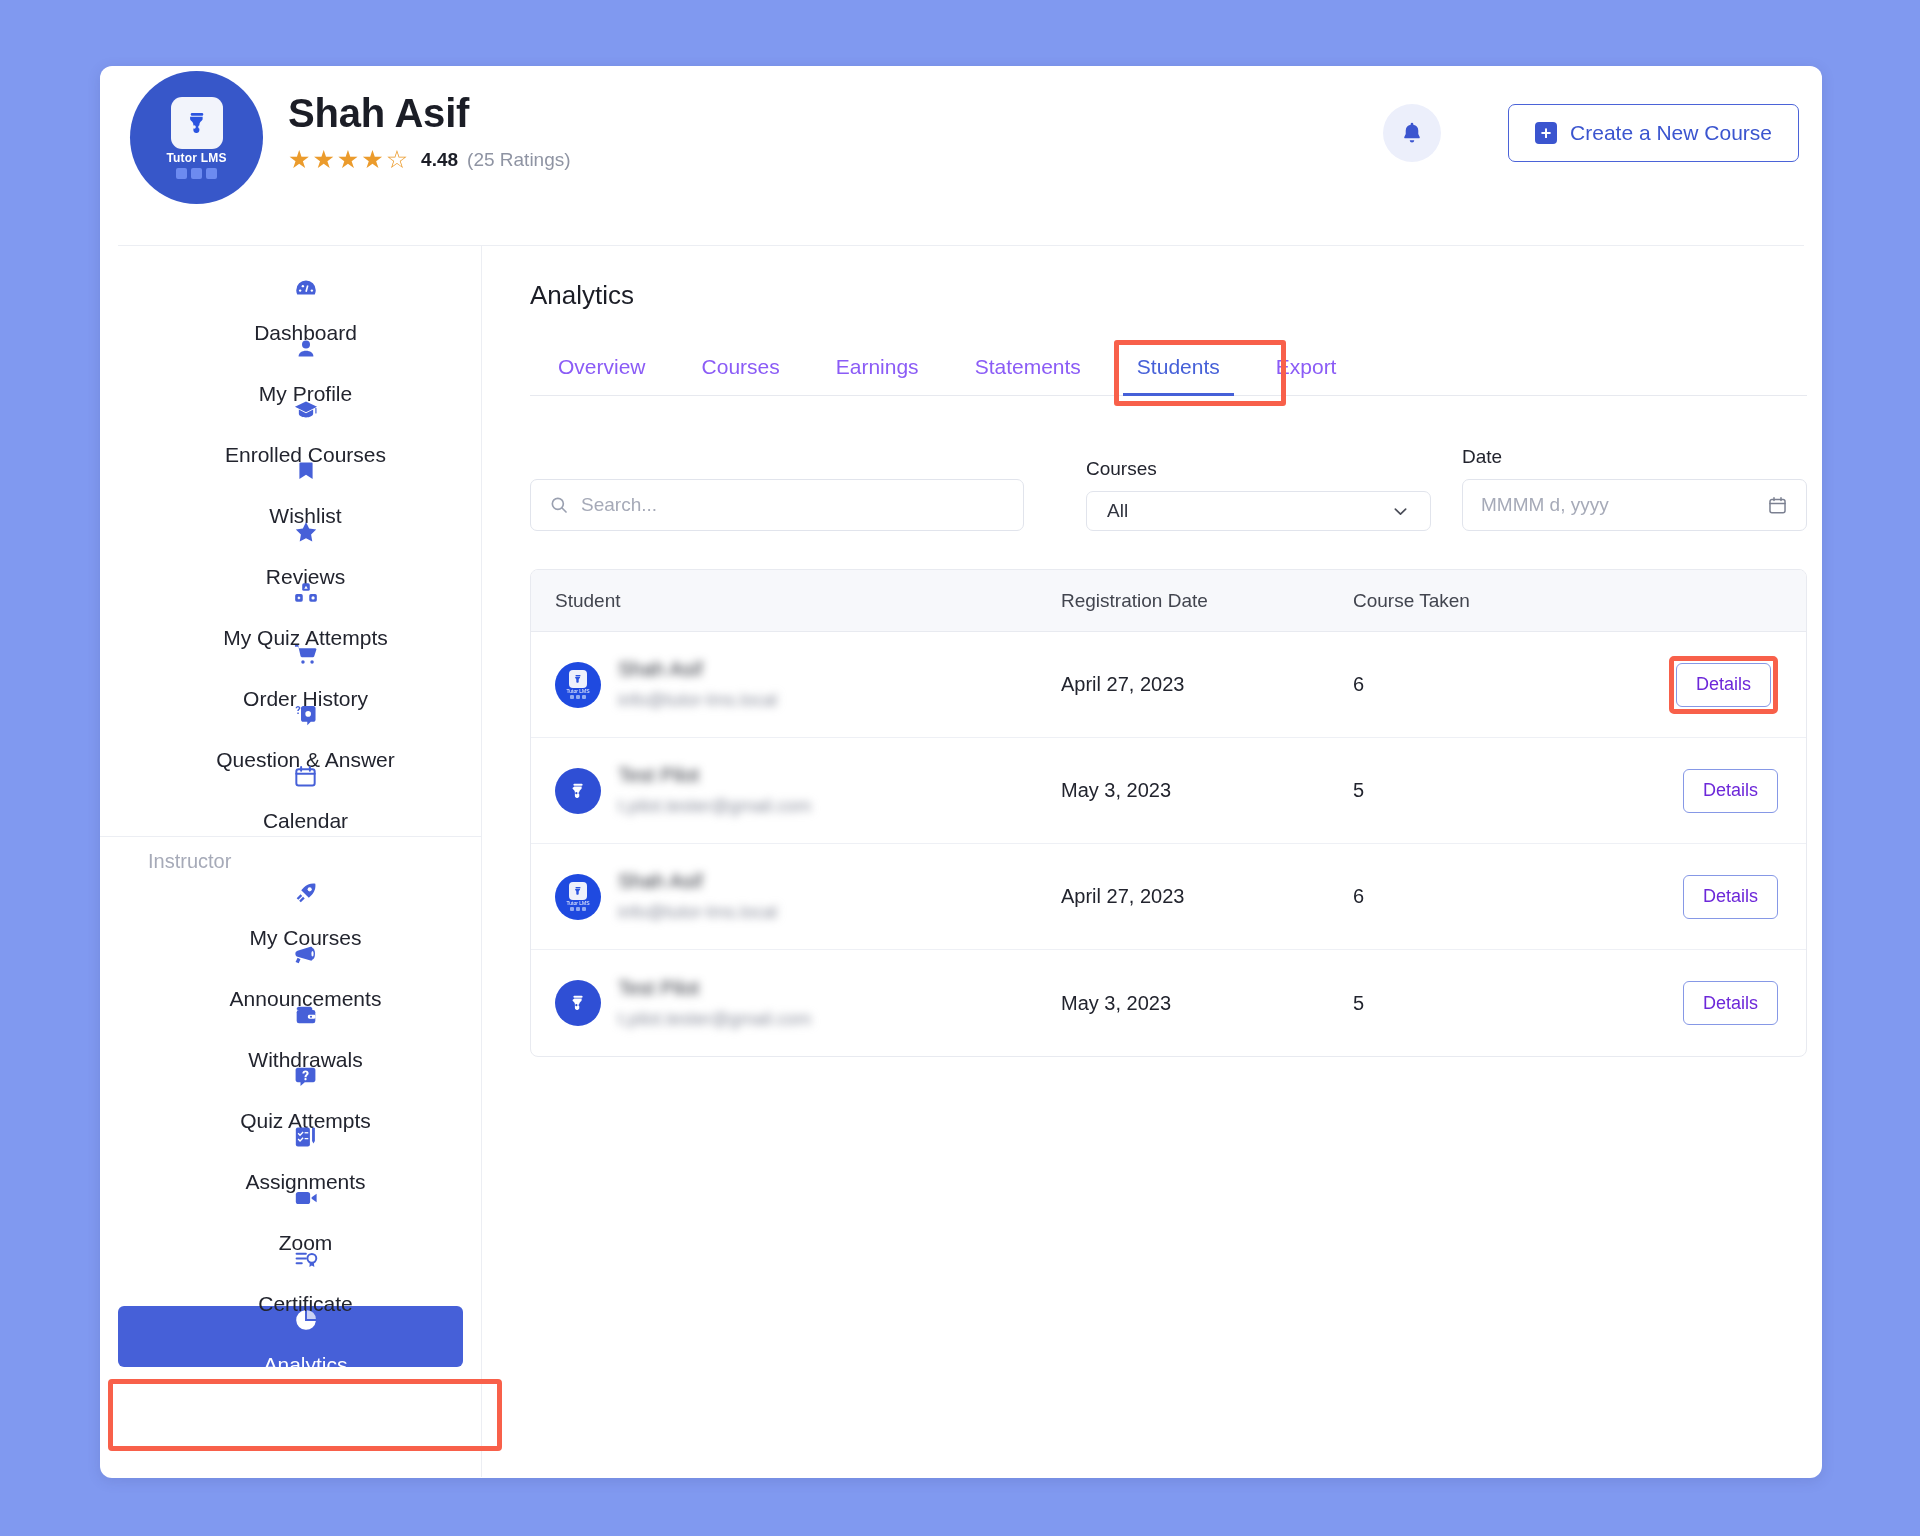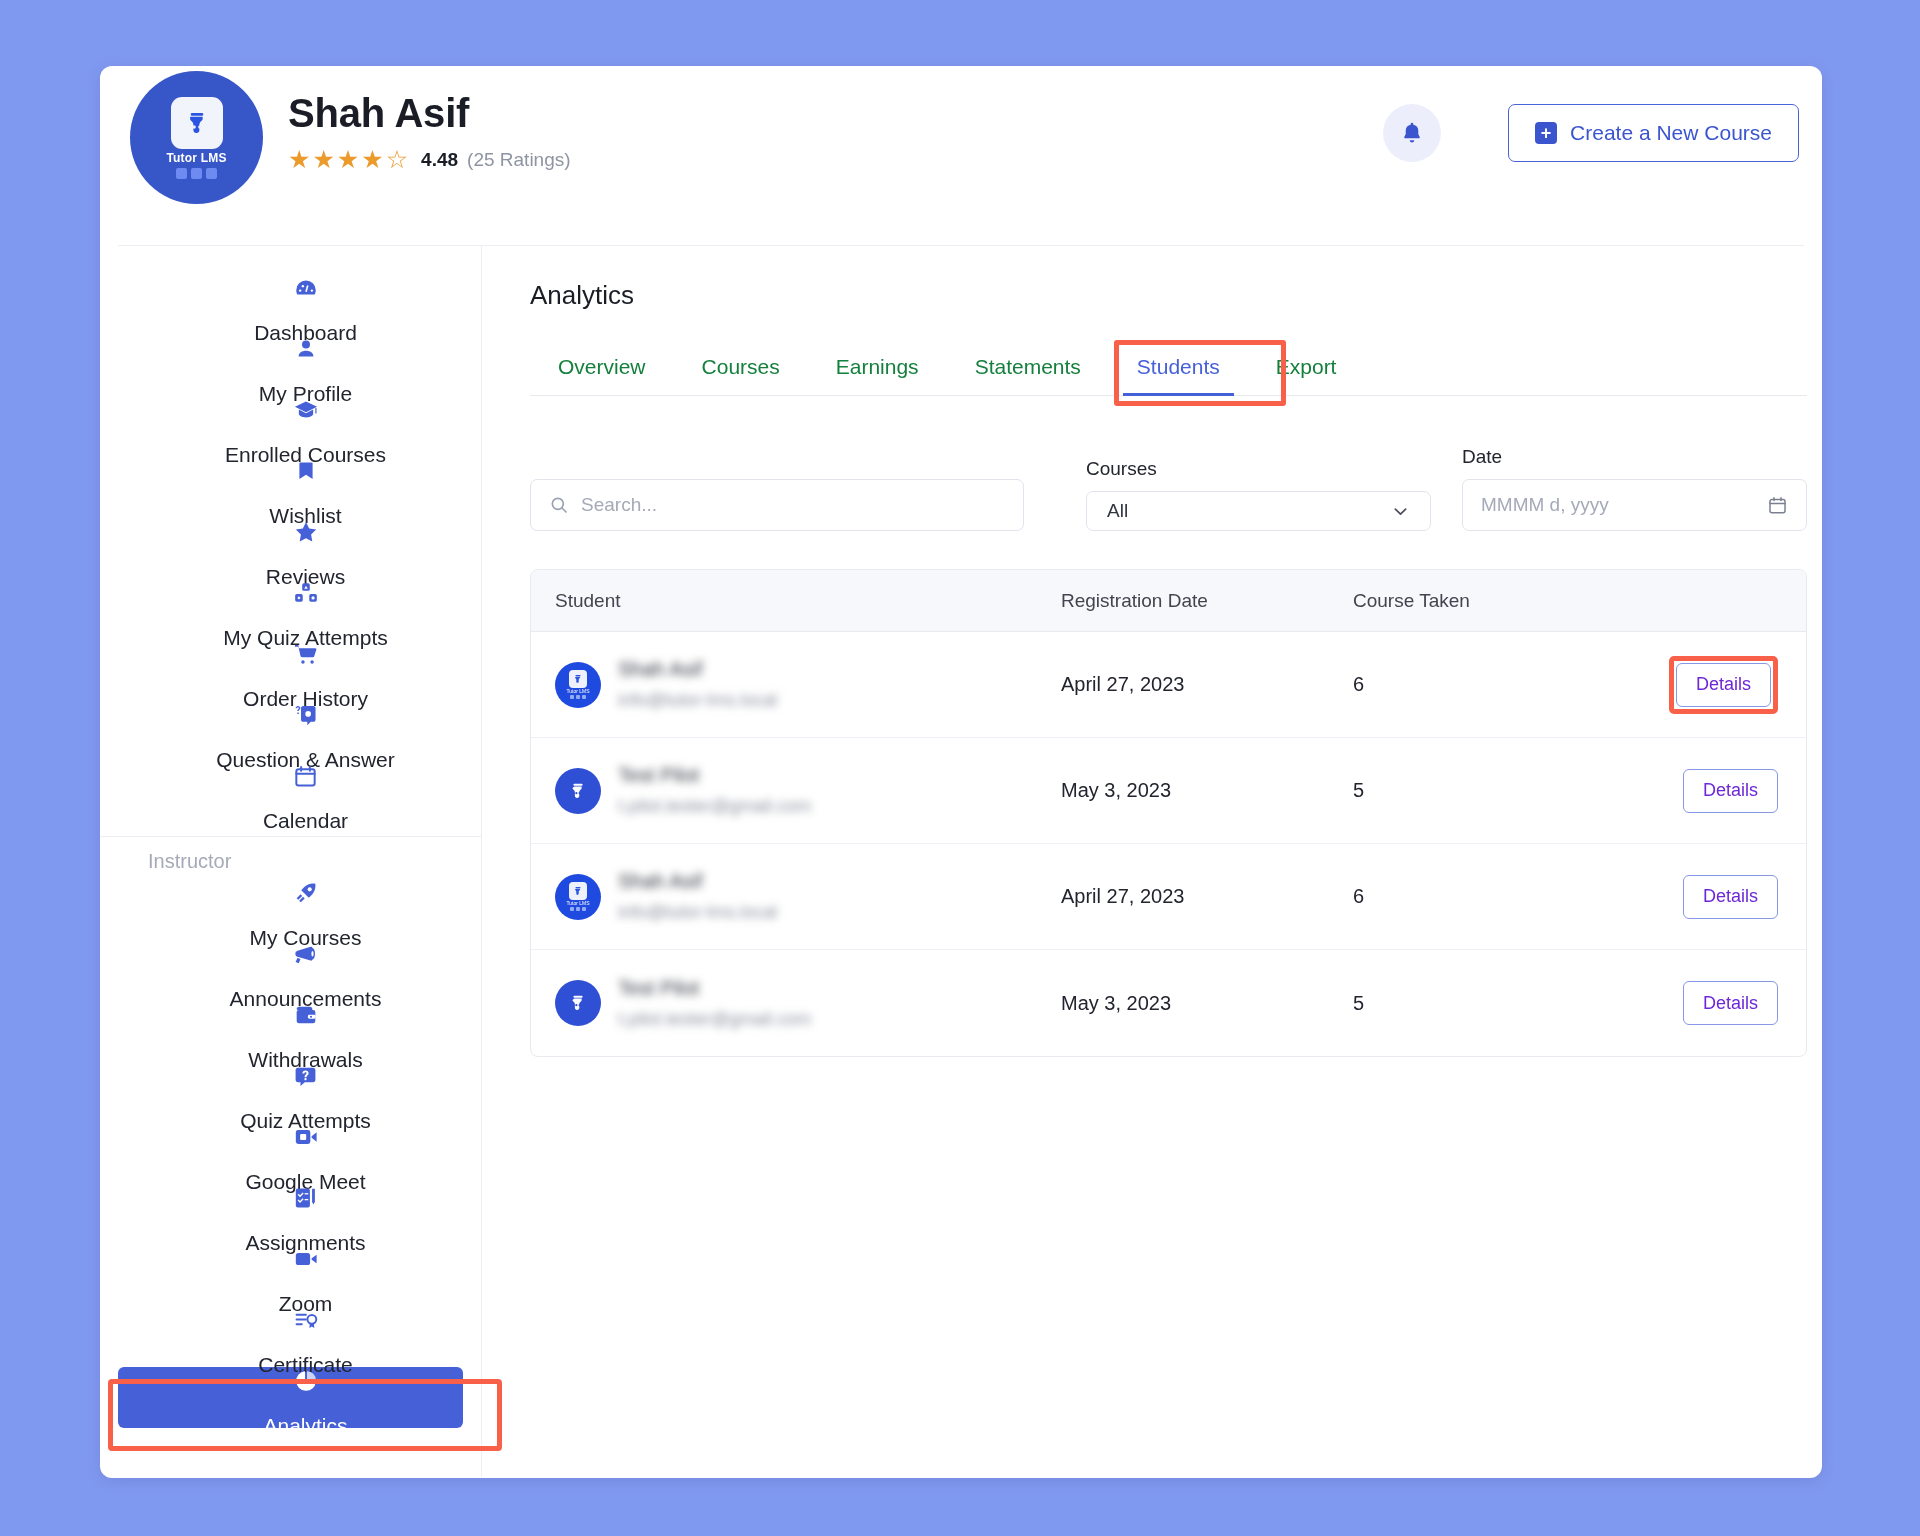--- a/index.html
+++ b/index.html
@@ -128,21 +128,21 @@
   .page-title { font-size: 26px; color: #1b1d26; font-weight: 400; }
 
   .tabs {
     display: flex; align-items: flex-end; gap: 0;
     margin-top: 34px;
     border-bottom: 1px solid #e7e9ef;
     position: relative;
   }
   .tab {
     padding: 10px 28px 16px;
-    font-size: 21px; color: #15803d; cursor: pointer;
+    font-size: 21px; color: #8b5cf6; cursor: pointer;
     position: relative; white-space: nowrap;
   }
   .tab.active { color: #4660d8; }
   .tab.active::after {
     content: ""; position: absolute;
     left: 14px; right: 14px; bottom: -1px; height: 3px;
     background: #4660d8;
   }
 
   .filters {
@@ -441,30 +441,20 @@
           <span class="ico">
             <svg width="25" height="25" viewBox="0 0 24 24" fill="#4660d8">
               <path d="M4.6 3.6h14.8c1.2 0 2.1.9 2.1 2.1v9.6c0 1.2-.9 2.1-2.1 2.1h-8.1l-4.1 3.8v-3.8H4.6c-1.2 0-2.1-.9-2.1-2.1V5.7c0-1.2.9-2.1 2.1-2.1z"></path>
               <path d="M12 6.3c1.8 0 3 1.15 3 2.65 0 1.75-2 2.1-2 3.65h-2c0-2.2 2-2.45 2-3.65 0-.55-.4-.95-1-.95s-1.05.45-1.05 1.1H9c0-1.6 1.25-2.8 3-2.8z" fill="#fff"></path>
               <rect x="11" y="13.5" width="2" height="2" rx=".55" fill="#fff"></rect>
             </svg>
           </span>
           <span>Quiz Attempts</span>
         </div>
 
-        <div class="nav-item">
-          <span class="ico">
-            <svg width="26" height="26" viewBox="0 0 24 24" fill="#4660d8">
-              <rect x="2.6" y="5.6" width="13.4" height="12.8" rx="2.2"></rect>
-              <path d="M17.2 11.2 21.8 7.6v8.8l-4.6-3.6z"></path>
-              <rect x="6.6" y="9.2" width="5.6" height="5.6" rx="1" fill="#fff"></rect>
-            </svg>
-          </span>
-          <span>Google Meet</span>
-        </div>
 
         <div class="nav-item">
           <span class="ico">
             <svg width="26" height="26" viewBox="0 0 24 24" fill="#4660d8">
               <rect x="2.6" y="3.2" width="13" height="17.6" rx="1.9"></rect>
               <path d="M5.2 8.1l1.3 1.3 2.4-2.5.9.9-3.3 3.4L4.3 9z" fill="#fff"></path>
               <path d="M5.2 13.4l1.3 1.3 2.4-2.5.9.9-3.3 3.4-2.2-2.2z" fill="#fff"></path>
               <rect x="10.7" y="7.5" width="3.4" height="1.2" fill="#fff"></rect>
               <rect x="10.7" y="12.9" width="3.4" height="1.2" fill="#fff"></rect>
               <path d="M17.6 3.4h2.6v12.4l-1.3 2.3-1.3-2.3z"></path>

